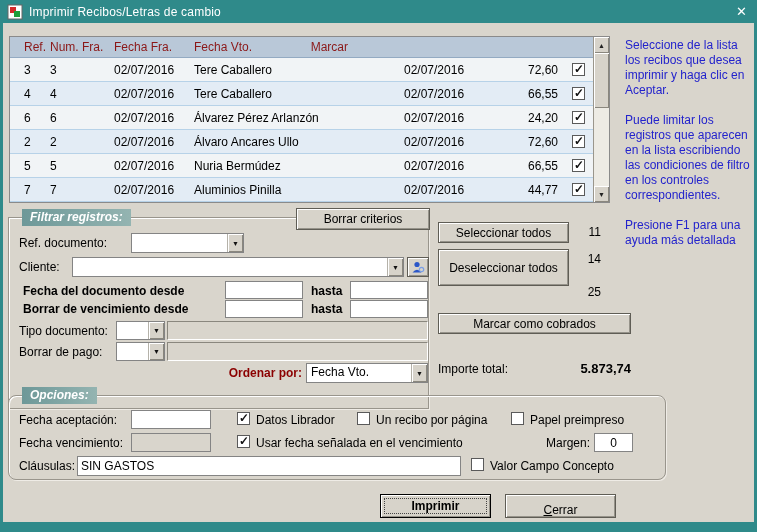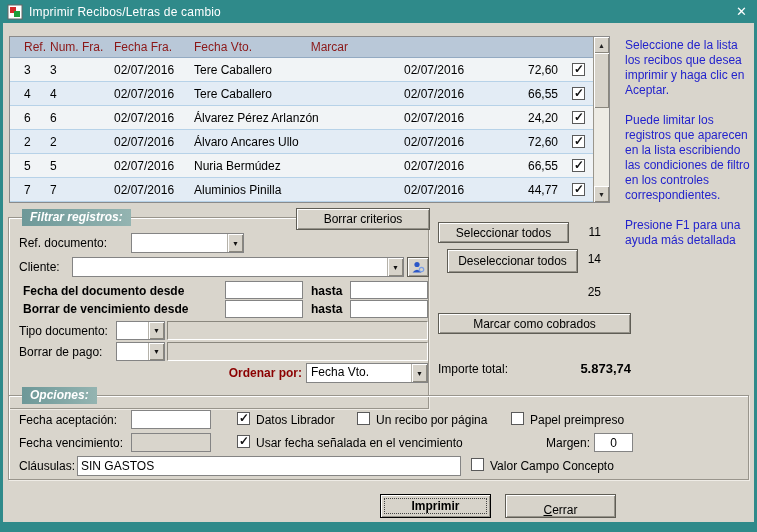--- a/index.html
+++ b/index.html
@@ -238,31 +238,31 @@
       <span class="flabel red" style="left:200px; top:148px; width:93px; text-align:right;">Ordenar por:</span>
       <div class="combo" style="left:297px; top:145px; width:122px; height:20px;">
         <span class="val">Fecha Vto.</span>
         <span class="arrow">▼</span>
       </div>
     </div>
 
     <button class="btn" style="left:435px; top:199px; width:131px; height:21px;">Seleccionar todos</button>
     <span class="num" style="left:560px; top:202px;">11</span>
 
-    <button class="btn" style="left:444px; top:226px; width:131px; height:24px;">Deseleccionar todos</button>
+    <button class="btn" style="left:435px; top:226px; width:131px; height:37px;">Deseleccionar todos</button>
     <span class="num" style="left:560px; top:229px;">14</span>
 
     <span class="num" style="left:560px; top:262px;">25</span>
 
     <button class="btn" style="left:435px; top:290px; width:193px; height:21px;">Marcar como cobrados</button>
 
     <span class="flabel" style="left:435px; top:339px;">Importe total:</span>
     <span class="tot-val" style="left:520px; top:338px; width:108px;">5.873,74</span>
 
-    <div class="group" style="left:5px; top:372px; width:741px; height:85px;">
+    <div class="group" style="left:5px; top:372px; width:658px; height:85px;border-radius:8px;">
       <span class="grouplabel">Opciones:</span>
 
       <span class="flabel" style="left:10px; top:17px;">Fecha aceptación:</span>
       <input class="input" style="left: 122px; top: 14px; width: 80px; height: 19px;" value="">
 
       <span class="check opt-check" style="left:228px; top:16px;">
         <span class="mark">✓</span>
         </span>
       <span class="flabel" style="left:247px; top:17px;">Datos Librador</span>
 

